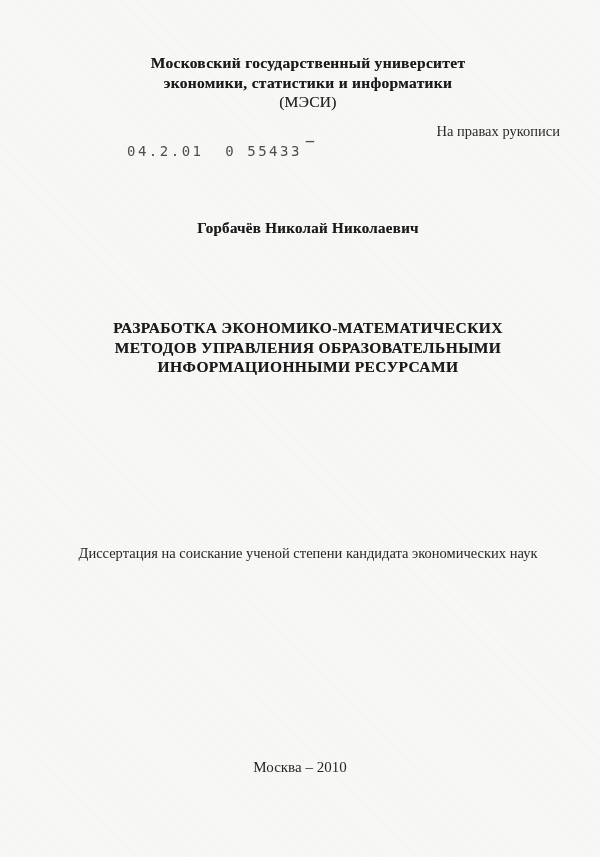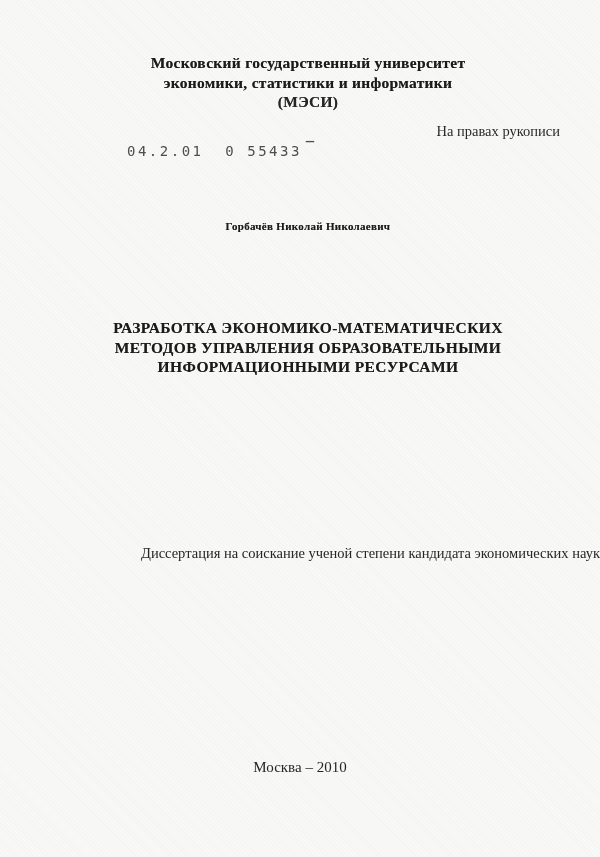--- a/index.html
+++ b/index.html
@@ -26,21 +26,21 @@
   .soft { text-shadow: 0 0 0.5px rgba(20,20,20,0.55); }
 
   .university {
     top: 53px;
     font-weight: bold;
     font-size: 15.5px;
     line-height: 19.5px;
     letter-spacing: 0.3px;
     color: #1b1b1b;
   }
-  .university .uni-abbrev { font-weight: bold; color: #262626; }
+  .university .uni-abbrev { font-weight: normal; color: #262626; }
 
   .manuscript-note {
     top: 123px;
     right: 40px;
     font-size: 14.5px;
     color: #2a2a2a;
   }
 
   .stamp {
     top: 143px;
@@ -55,21 +55,21 @@
     display: inline-block;
     transform: translateY(-4px);
     letter-spacing: 0;
     margin-left: 4px;
     font-weight: bold;
   }
 
   .author {
     top: 220px;
     font-weight: bold;
-    font-size: 11px;
+    font-size: 15px;
     letter-spacing: 0.3px;
     color: #1b1b1b;
   }
 
   .title {
     top: 318px;
     font-weight: bold;
     font-size: 15.5px;
     line-height: 19.5px;
     letter-spacing: 0.4px;
@@ -80,21 +80,20 @@
     top: 431px;
     font-size: 14.5px;
     line-height: 20px;
     color: #262626;
   }
 
   .dissertation-note {
     top: 545px;
     font-size: 14.5px;
     color: #262626;
-    text-align: right;
   }
 
   .supervisor {
     top: 629px;
     right: 31px;
     text-align: right;
     font-size: 14.5px;
     line-height: 18.5px;
     color: #262626;
   }

